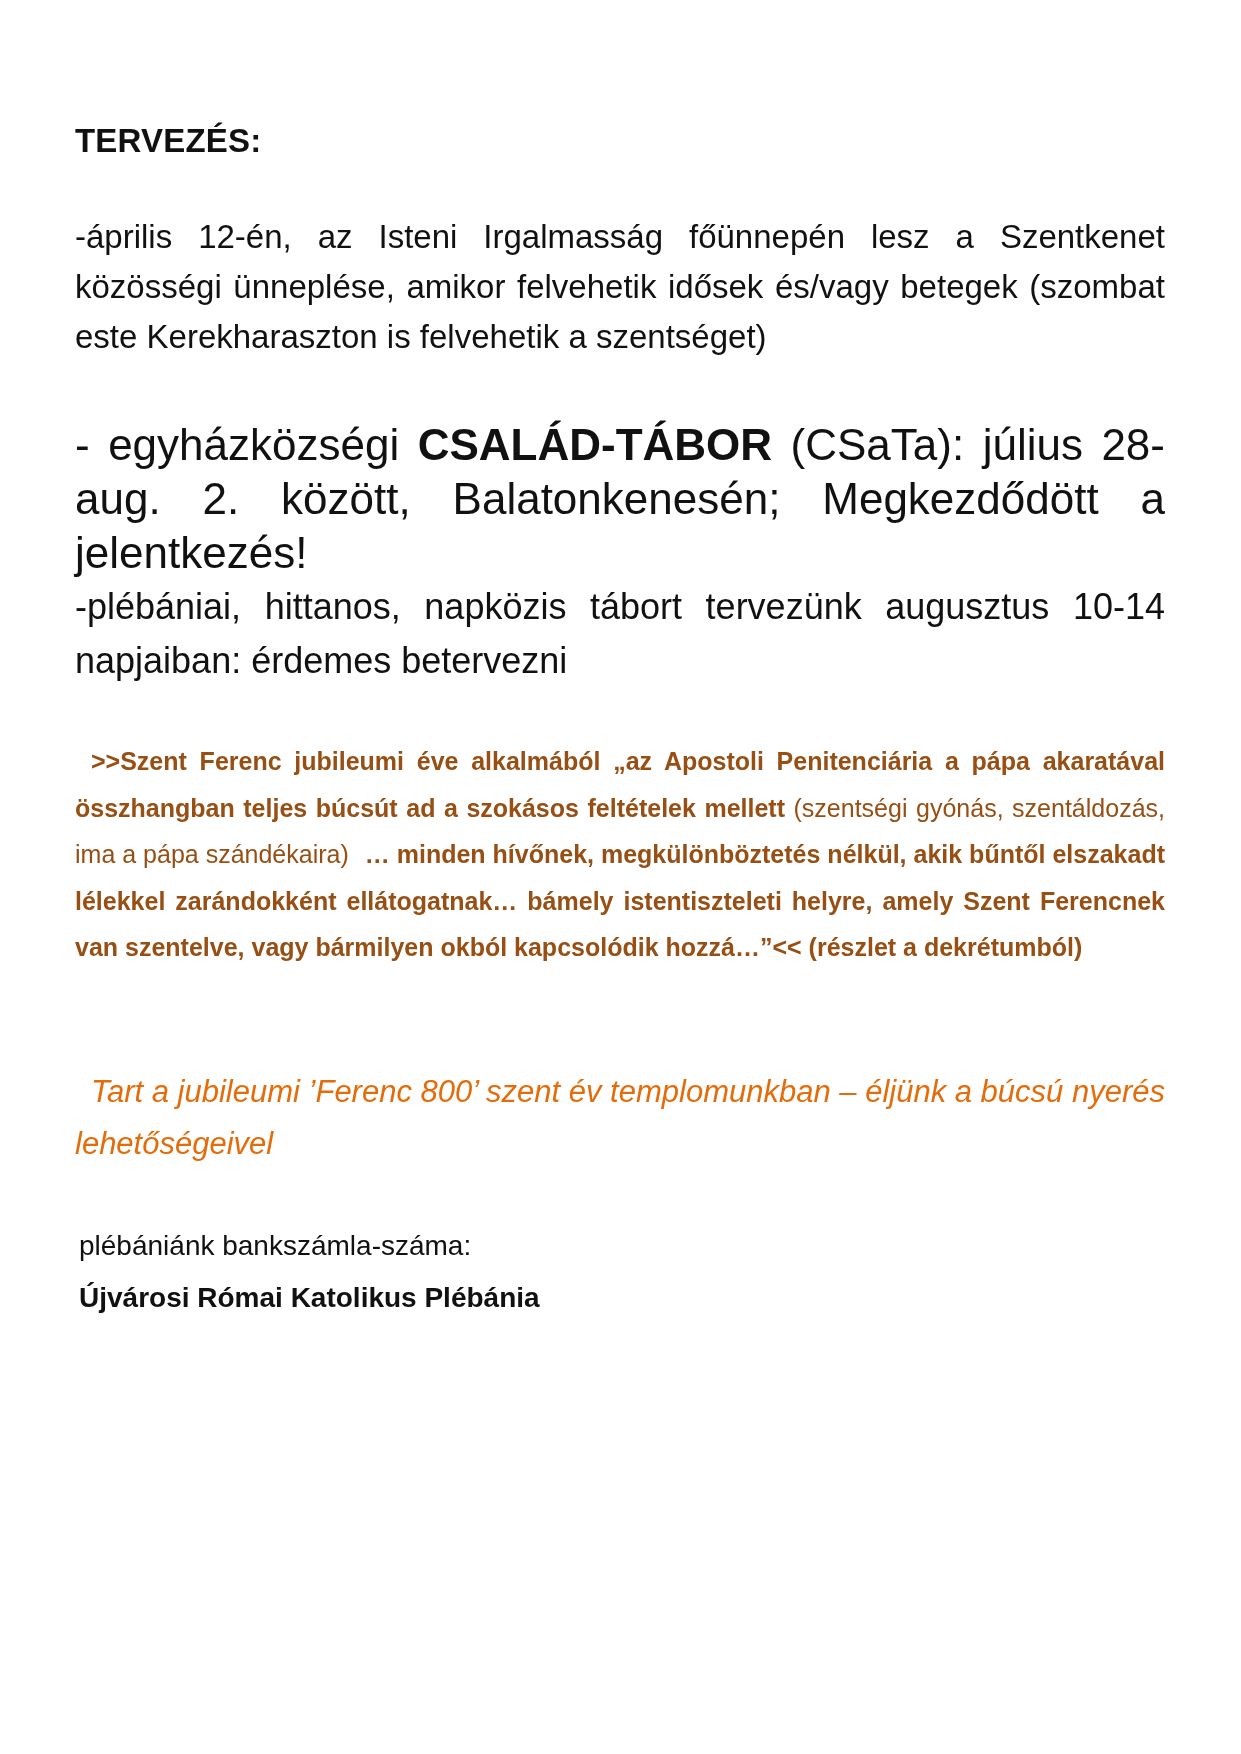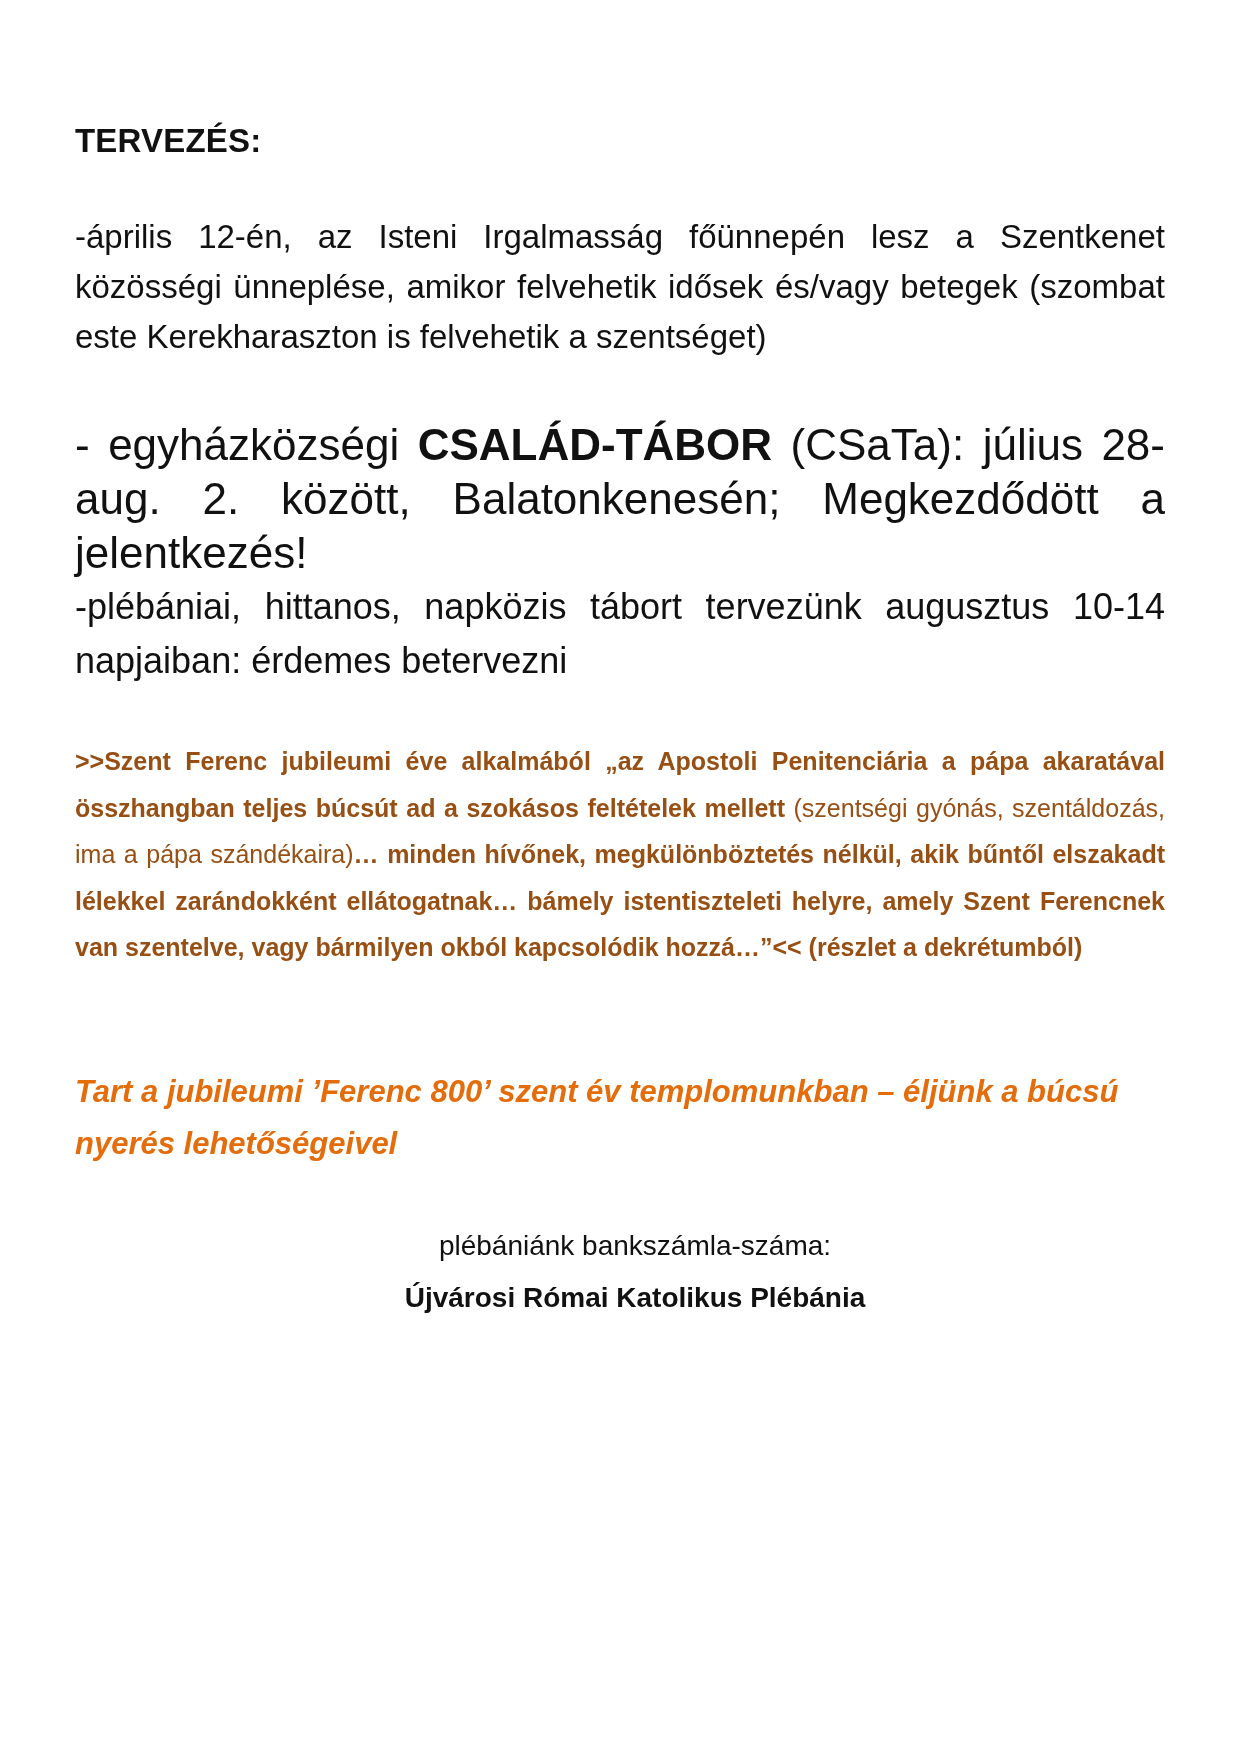--- a/index.html
+++ b/index.html
@@ -5,23 +5,23 @@
   html, body { margin:0; padding:0; background:#ffffff; }
   body { width:1241px; height:1754px; position:relative; overflow:hidden;
          font-family:"Liberation Sans", sans-serif; color:#111; }
   .page { position:absolute; left:75px; top:0; width:1090px; }
   .heading { position:absolute; top:122px; left:0; font-size:33px; font-weight:bold; letter-spacing:0.2px; }
   .para { position:absolute; left:0; width:1090px; text-align:justify; text-align-last:left; }
   .p1 { top:212px; font-size:33px; line-height:50px; }
   .p2 { top:418px; font-size:44px; line-height:54px; }
   .p3 { top:580px; font-size:36px; line-height:54px; }
   .p4 { top:738px; font-size:25px; line-height:46.5px; color:#974f14; }
-  .p4 b { font-weight:bold; }
-  .p5 { top:1066px; font-size:31px; line-height:52px; color:#e46c0a; font-weight:bold; font-style:italic; text-align:left; }
-  .center-block { position:absolute; top:1220px; left:15px; width:1090px; text-align:center; font-size:28px; line-height:52px; }
+  .p4 b { font-weight:bold;margin-left:16px; }
+  .p5 { top:1066px; font-size:31px; line-height:52px; color:#e46c0a; font-weight:normal; font-style:italic; text-align:right; }
+  .center-block { position:absolute; top:1220px; left:4px; width:1090px; font-size:28px; line-height:52px; }
   .center-block .bold { font-weight:bold; }
 </style>
 </head>
 <body>
 
 <div class="page">
   <div class="heading">TERVEZÉS:</div>
 
   <div class="para p1">-április 12-én, az Isteni Irgalmasság főünnepén lesz a Szentkenet közösségi ünneplése, amikor felvehetik idősek és/vagy betegek (szombat este Kerekharaszton is felvehetik a szentséget)</div>
 

